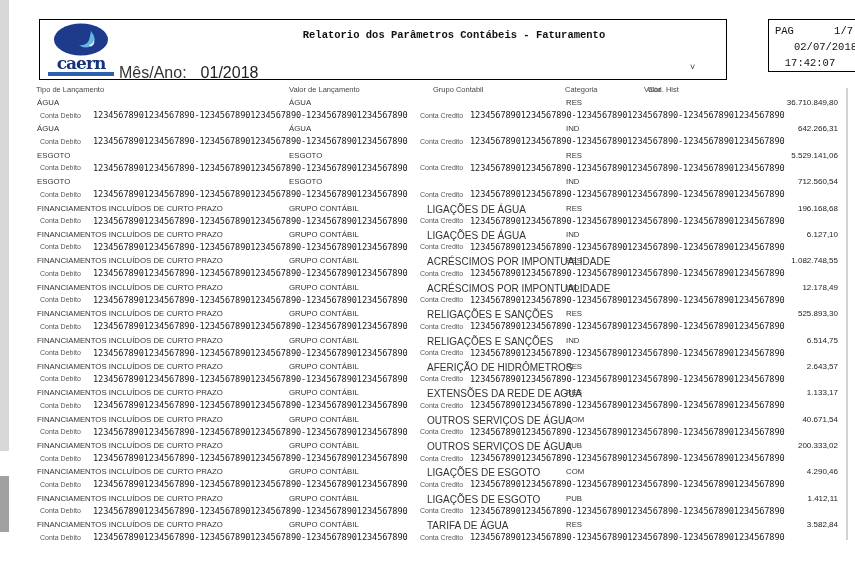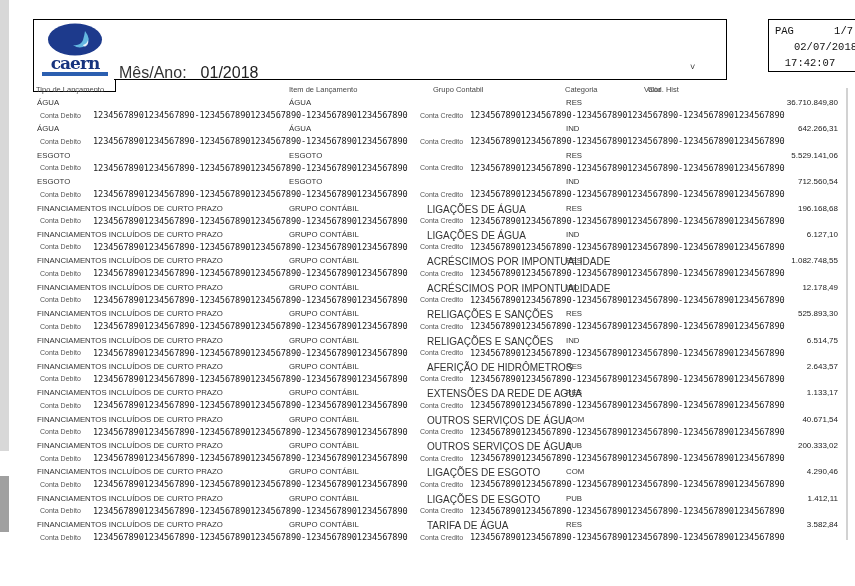--- a/index.html
+++ b/index.html
@@ -8,21 +8,21 @@
     font-family:"Liberation Sans", sans-serif;color:#2b2b2b;
   }
   
   .lstrip-track{position:absolute;left:0;top:0;width:9px;height:451px;background:#d8d8d8;}
   .lstrip-thumb{position:absolute;left:0;top:476px;width:9px;height:56px;background:#a0a0a0;}
   
   .redge{position:absolute;left:846px;top:88px;width:2px;height:452px;background:#d2d2d2;}
 
   
   .hbox{position:absolute;border:1.5px solid #000;background:#fff;box-sizing:border-box;}
-  .logo-box{left:33px;top:19px;width:83px;height:73px;}
+  .logo-box{left:39px;top:19px;width:83px;height:61px;}
   .title-box{left:114px;top:19px;width:613px;height:61px;border-left:none;}
   .pag-box{left:768px;top:19px;width:98px;height:53px;border-left:1.5px solid #000;}
 
   .logo-wrap{position:absolute;left:8px;top:3px;width:66px;text-align:center;}
   .logo-oval{display:block;margin:0 auto;}
   .logo-word{font-family:"DejaVu Serif", serif;font-weight:bold;font-size:17px;letter-spacing:-1px;color:#16337e;line-height:15px;}
   .logo-strip{height:4px;background:#2b5fb0;margin-top:1px;}
 
   .title-lines{position:absolute;left:75px;top:4px;width:530px;text-align:center;
     font-family:"Liberation Mono", monospace;font-weight:bold;font-size:10.5px;color:#111;}
@@ -73,41 +73,42 @@
       <path d="M38 8 q7 9 1 14 q-6 5 -13 0 q8 1 10 -5 q1.5 -5 2 -9 z" fill="#63b7e0"></path>
       <path d="M36 22 q4 -1 5 -5 q1 4 -2 6 q-2 1.5 -3 -1 z" fill="#ffffff" opacity="0.85"></path>
     </svg>
     <div class="logo-word">caern</div>
     <div class="logo-strip"></div>
   </div>
 </div>
 
 <div class="hbox title-box">
   <div class="title-lines">
+    <span class="t2">Relatorio dos Parâmetros Contábeis - Faturamento</span>
   </div>
   <div class="mesano">
     <span>Mês/Ano:</span><span class="val">01/2018</span>
   </div>
   <span class="chevron">˅</span>
 </div>
 
 <div class="hbox pag-box">
   <div class="pag-inner">
     <div class="pag-line1">
       <span>PAG</span>
       <span>1/7</span>
     </div>
     <div class="pag-line2">02/07/2018</div>
     <div class="pag-line3">17:42:07</div>
   </div>
 </div>
 
 <div class="colheads">
   <span class="ch-tipo">Tipo de Lançamento</span>
-  <span class="ch-item">Item de Lançamento</span>
+  <span class="ch-item">Valor de Lançamento</span>
   <span class="ch-grupo">Grupo Contabil</span>
   <span class="ch-cat">Categoria</span>
   <span class="ch-cod">Cód. Hist</span>
   <span class="ch-valor">Valor</span>
 </div>
 
 <div class="tbody">
     <div class="pair">
     <span class="f-tipo">ÁGUA</span>
     <span class="f-item">ÁGUA</span>

